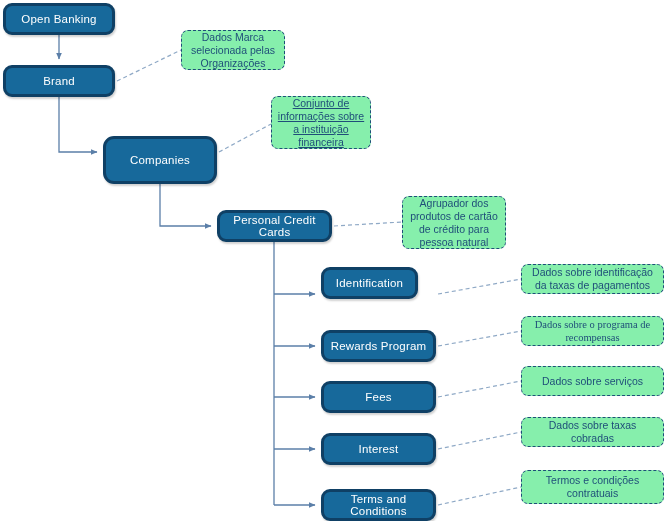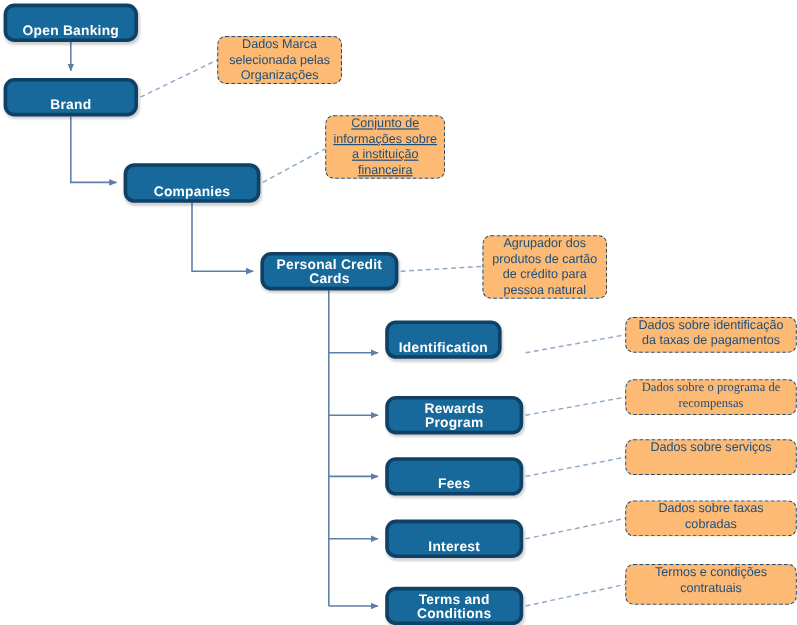--- a/index.html
+++ b/index.html
@@ -9,34 +9,34 @@
     overflow:hidden;position:relative;
   }
   #canvas{position:absolute;left:0;top:0;width:664px;height:521px;}
   svg.wires{position:absolute;left:0;top:0;width:664px;height:521px;pointer-events:none;}
 
   .node{
     position:absolute;box-sizing:border-box;
     background:#17699b;
     border:3px solid #0f4065;
     border-radius:9px;
-    display:flex;align-items:flex-end;justify-content:center;
-    color:#ffffff;font-weight:bold;font-size:11.5px;
+    display:flex;align-items:center;justify-content:center;
+    color:#ffffff;font-weight:normal;font-size:11.5px;
     letter-spacing:.2px;text-align:center;
     box-shadow:1px 2px 2px rgba(0,0,0,.18);
     z-index:3;
   }
   .node span{display:block;padding:0 6px;}
 
   .callout{
     position:absolute;box-sizing:border-box;
-    background:#fdba74;
+    background:#86efac;
     border:1.6px dashed #1f4e79;
     border-radius:7px;
-    display:flex;justify-content:center;
+    display:flex;align-items:center;justify-content:center;
     color:#1f4e79;font-size:10.5px;line-height:13px;
     text-align:center;z-index:2;
   }
   .callout span{display:block;padding:0 5px;}
 </style>
 </head>
 <body>
 
 <div id="canvas">
 
@@ -72,21 +72,21 @@
       <path d="M438,505 L521,487"></path>
     </g>
   </svg>
 
   <div class="node" style="left:3px;top:3px;width:112px;height:32px;">
     <span>Open Banking</span>
   </div>
   <div class="node" style="left:3px;top:65px;width:112px;height:32px;">
     <span>Brand</span>
   </div>
-  <div class="node" style="left:103px;top:136px;width:114px;height:33px;">
+  <div class="node" style="left:103px;top:136px;width:114px;height:48px;border-radius:11px;">
     <span>Companies</span>
   </div>
   <div class="node" style="left:217px;top:210px;width:115px;height:32px;">
     <span>Personal Credit Cards</span>
   </div>
   <div class="node" style="left:321px;top:267px;width:97px;height:32px;">
     <span>Identification</span>
   </div>
   <div class="node" style="left:321px;top:330px;width:115px;height:32px;">
     <span>Rewards Program</span>

